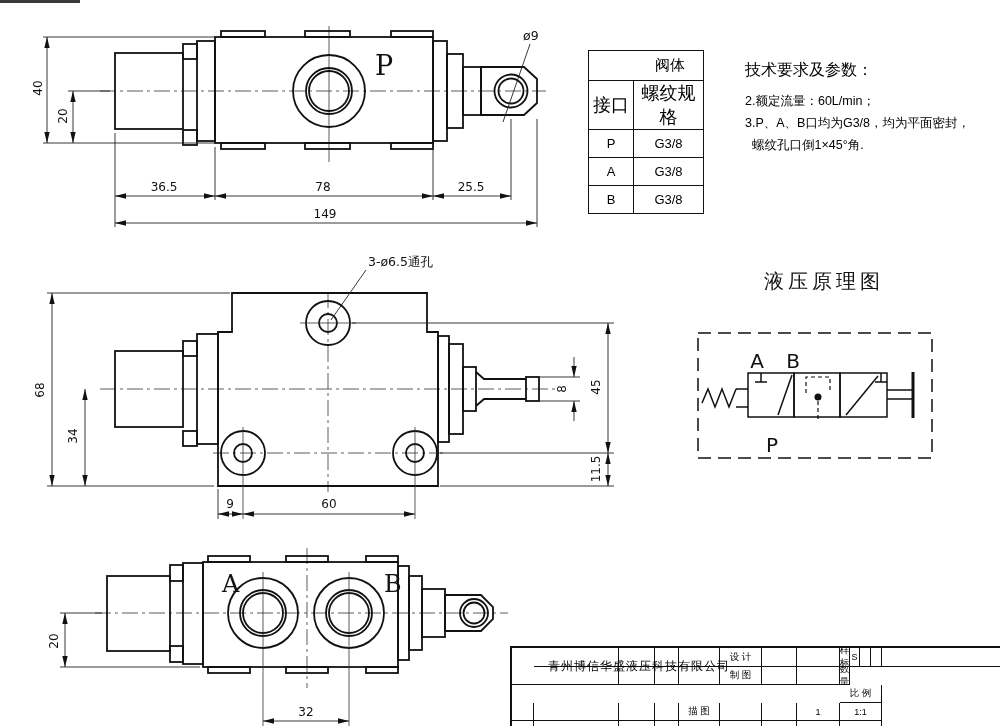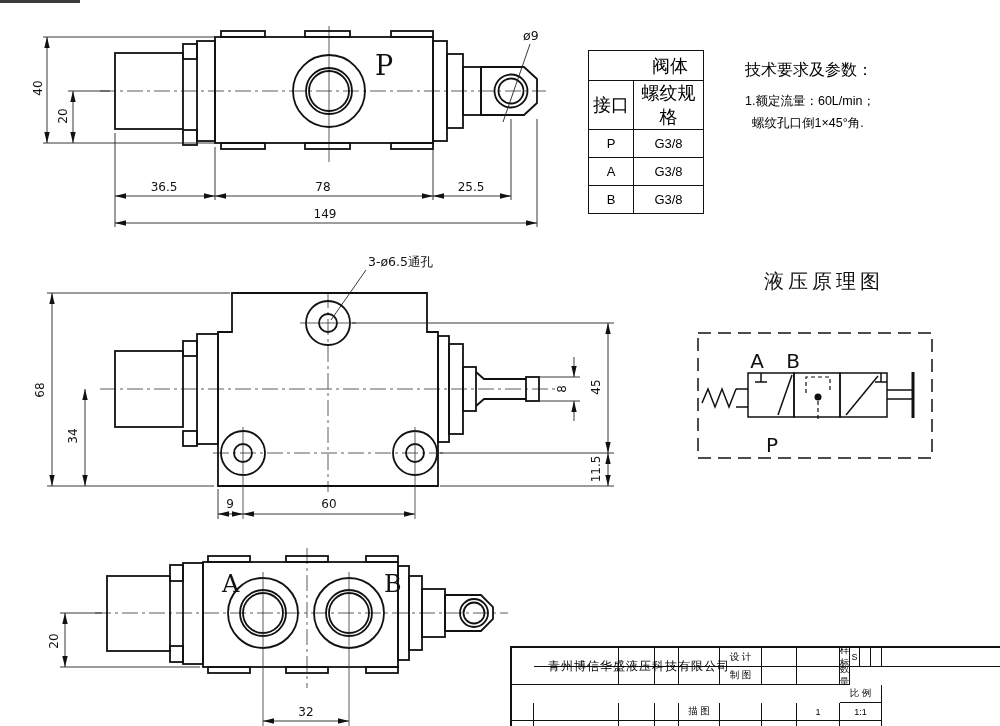--- a/index.html
+++ b/index.html
@@ -17,21 +17,21 @@
   text.lead{font:12.5px "DejaVu Sans", sans-serif;fill:#111;}
   text.port{font:27px "DejaVu Serif", serif;fill:#111;}
   text.portb{font:24px "DejaVu Serif", serif;fill:#111;}
   text.schl{font:20px "DejaVu Sans", sans-serif;fill:#111;}
   text.scht{font:20px "Liberation Sans", sans-serif;fill:#111;letter-spacing:4px;}
 
   
   #ports-table{position:absolute;left:588px;top:50px;border-collapse:collapse;}
   #ports-table td{border:1.4px solid #111;text-align:center;vertical-align:middle;
                   font-size:18px;padding:0;}
-  #ports-table .cap{height:29px;font-size:18px;padding-left:48px;}
+  #ports-table .cap{height:29px;font-size:15px;padding-left:48px;}
   #ports-table .hd{height:29px;}
   #ports-table .rw{height:27px;font-size:13px;}
   .pcol{width:44px;} .tcol{width:69px;}
 
   
   #tech{position:absolute;left:745px;top:60px;width:252px;}
   #tech .t{font-size:16px;margin:0 0 9px 0;}
   #tech .ln{font-size:12.5px;line-height:22px;margin:0;}
   #tech .ind{padding-left:7px;}
 
@@ -280,21 +280,22 @@
   </tr>
   <tr>
     <td class="rw">B</td>
     <td class="rw">G3/8</td>
   </tr>
 </tbody>
     </table>
 
 <div id="tech">
   <p class="t">技术要求及参数：</p>
-  <p class="ln">1.额定流量：60L/min；</p>
+  <p class="ln">2.额定流量：60L/min；</p>
+  <p class="ln">3.P、A、B口均为G3/8，均为平面密封，</p>
   <p class="ln ind">螺纹孔口倒1×45°角.</p>
 </div>
 
 <div id="tblock">
 
   <div></div>
   <div></div>
   <div></div>
   <div></div>
   <div class="lbl">设 计</div>

